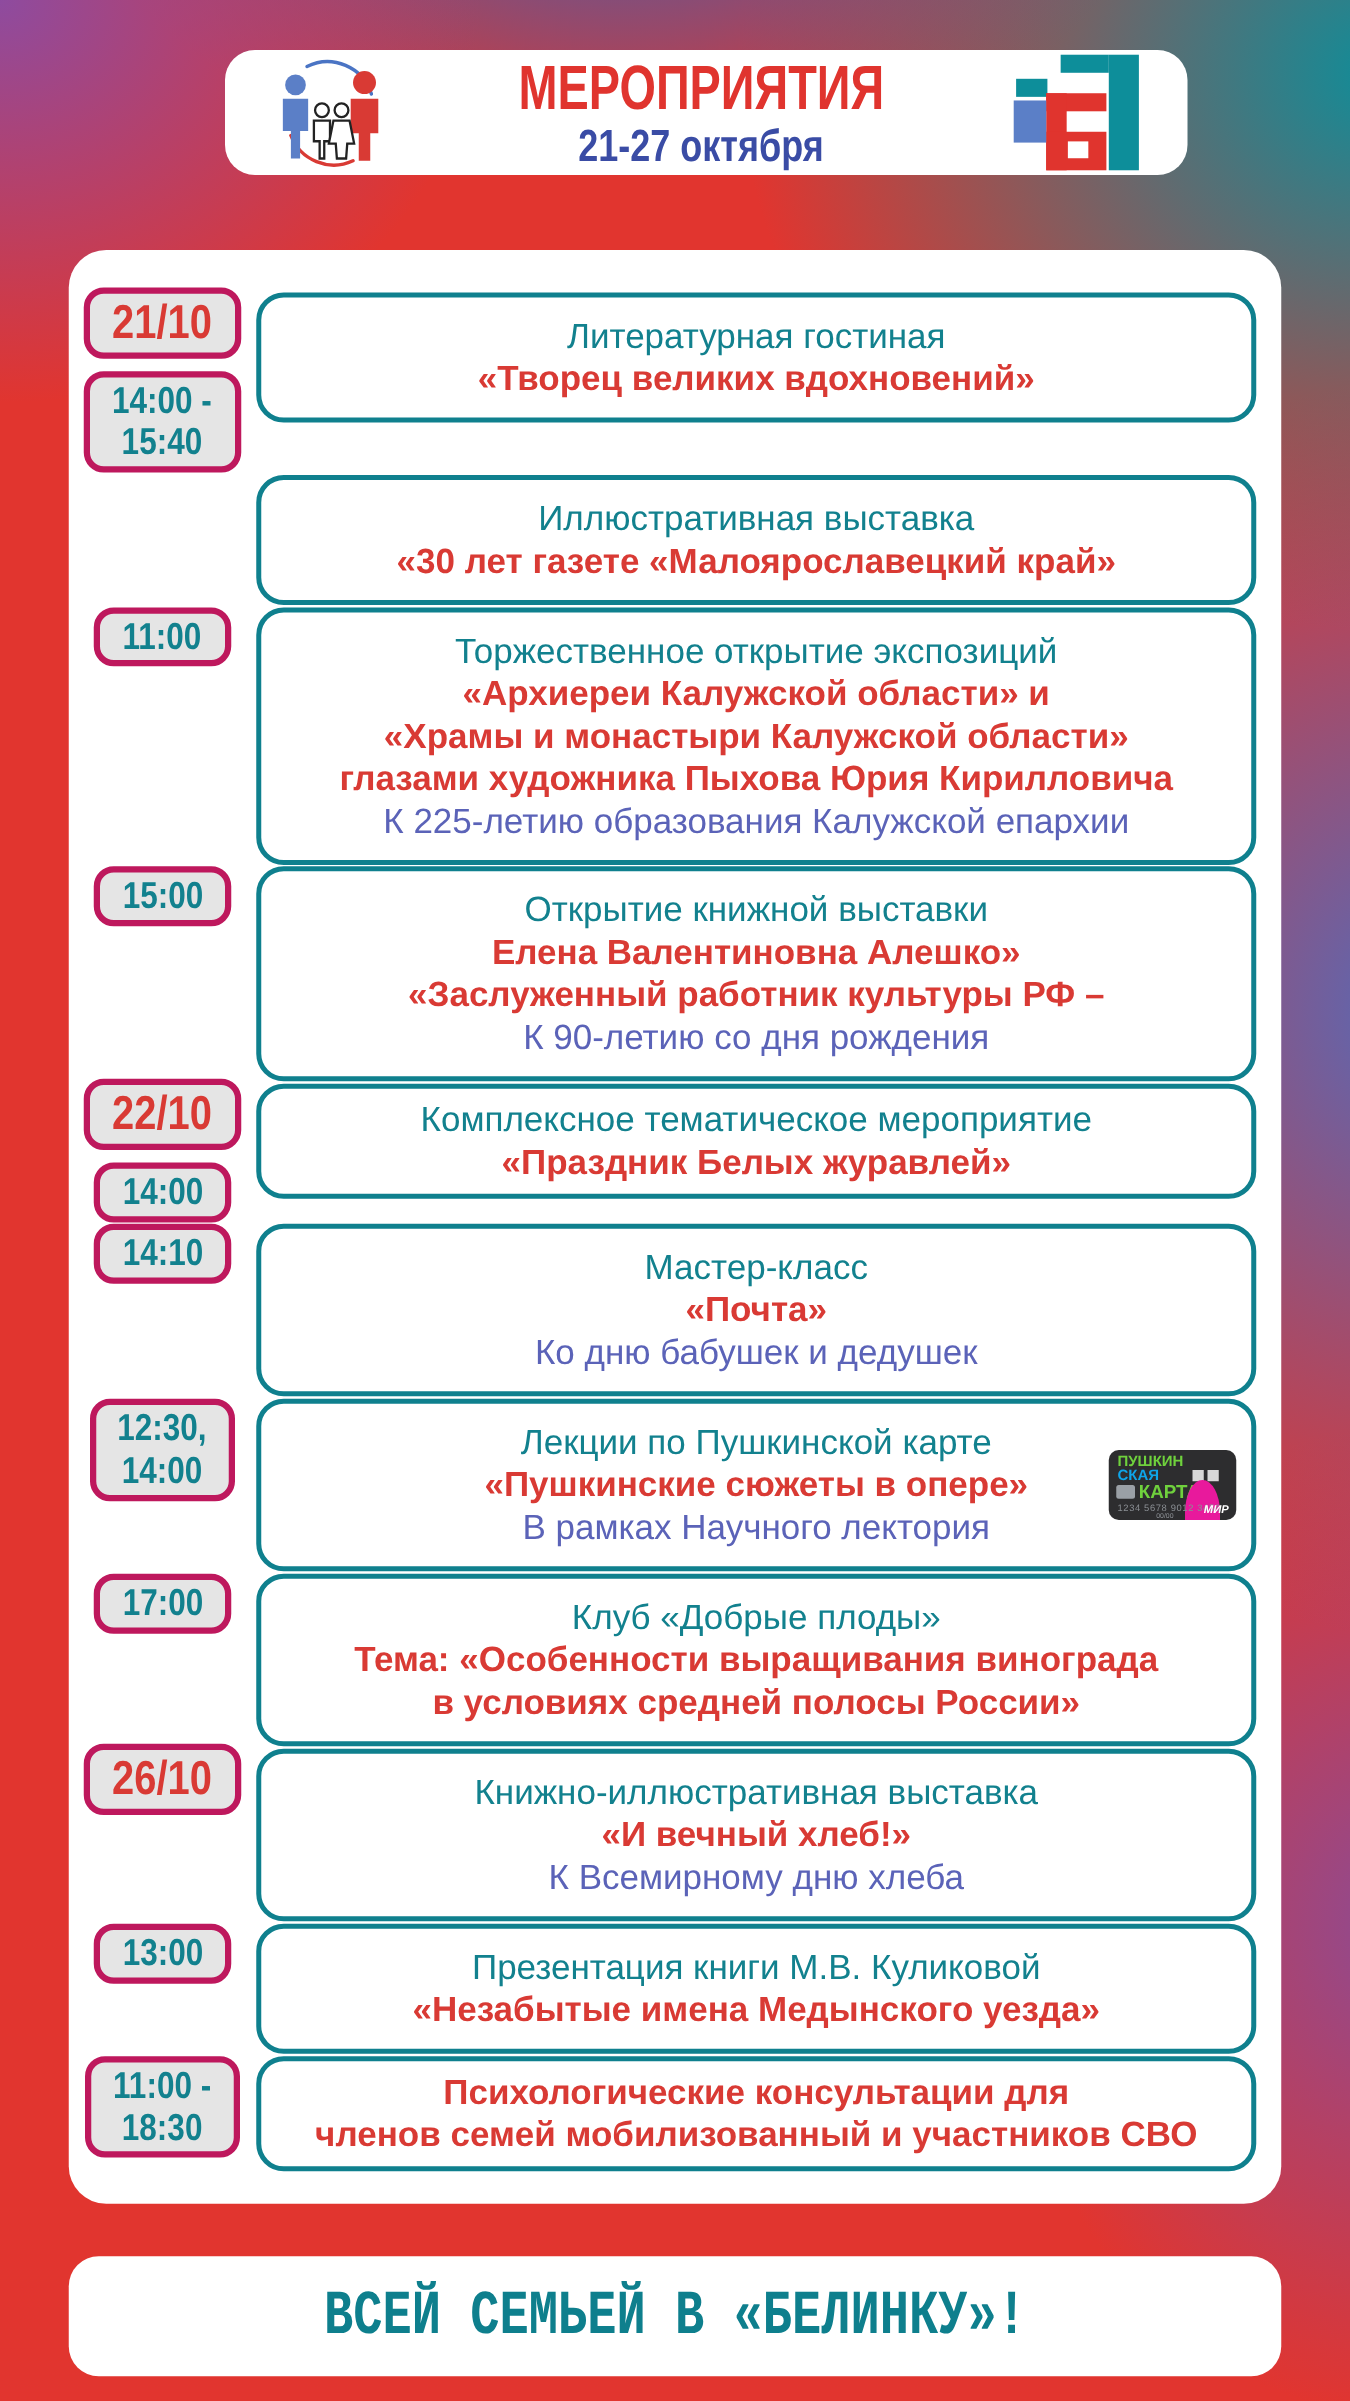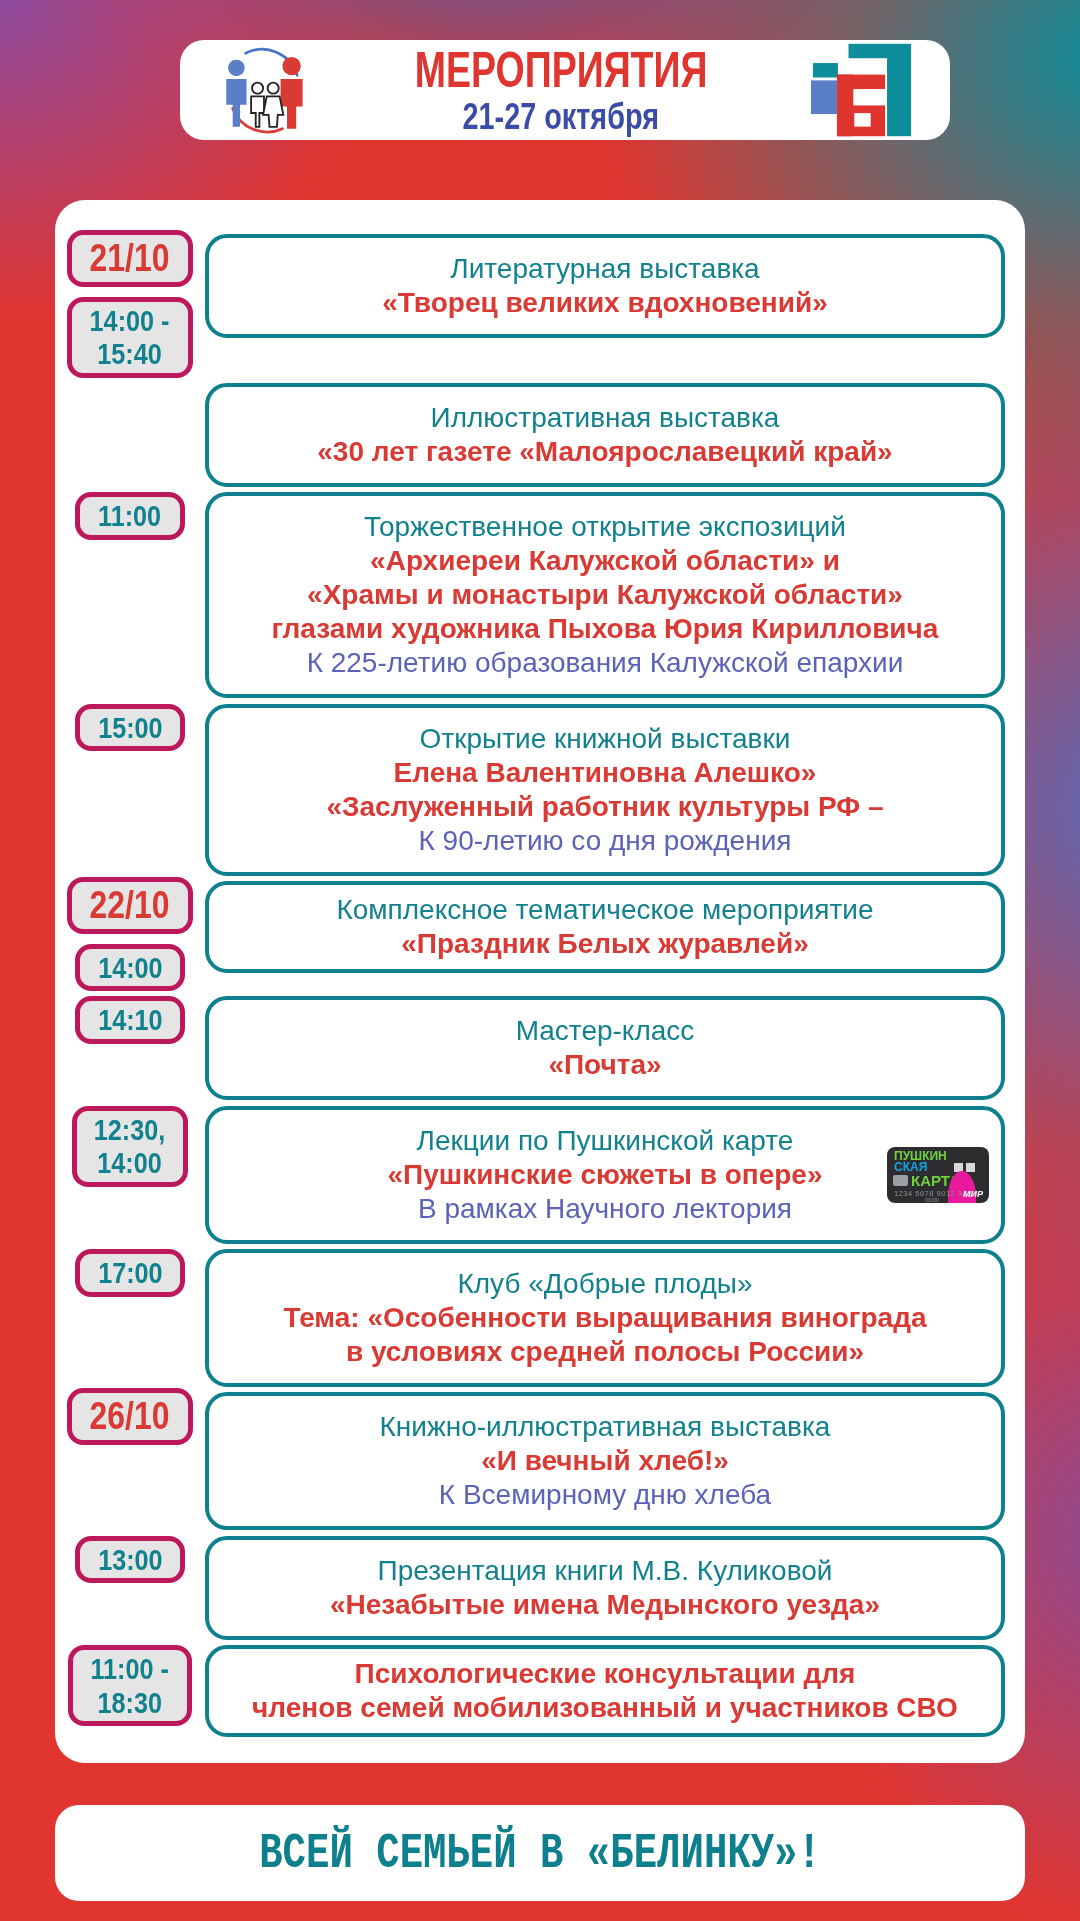--- a/index.html
+++ b/index.html
@@ -103,21 +103,21 @@
 </div>
 
 <div class="card main-card">
 
   <div class="row">
     <div class="badges">
       <div class="badge date"><span class="cond">21/10</span></div>
       <div class="badge time"><span class="cond"><span class="bl">14:00 -</span><span class="bl">15:40</span></span></div>
     </div>
     <div class="box">
-      <span class="ln t">Литературная выставка</span>
+      <span class="ln t">Литературная гостиная</span>
       <span class="ln r">«Творец великих вдохновений»</span>
     </div>
   </div>
 
   <div class="row">
     <div class="badges"></div>
     <div class="box">
       <span class="ln t">Иллюстративная выставка</span>
       <span class="ln r">«30 лет газете «Малоярославецкий край»</span>
     </div>
@@ -159,20 +159,21 @@
     </div>
   </div>
 
   <div class="row">
     <div class="badges">
       <div class="badge time"><span class="cond">14:10</span></div>
     </div>
     <div class="box">
       <span class="ln t">Мастер-класс</span>
       <span class="ln r">«Почта»</span>
+      <span class="ln b">Ко дню бабушек и дедушек</span>
     </div>
   </div>
 
   <div class="row">
     <div class="badges">
       <div class="badge time"><span class="cond"><span class="bl">12:30,</span><span class="bl">14:00</span></span></div>
     </div>
     <div class="box">
       <span class="ln t">Лекции по Пушкинской карте</span>
       <span class="ln r">«Пушкинские сюжеты в опере»</span>

